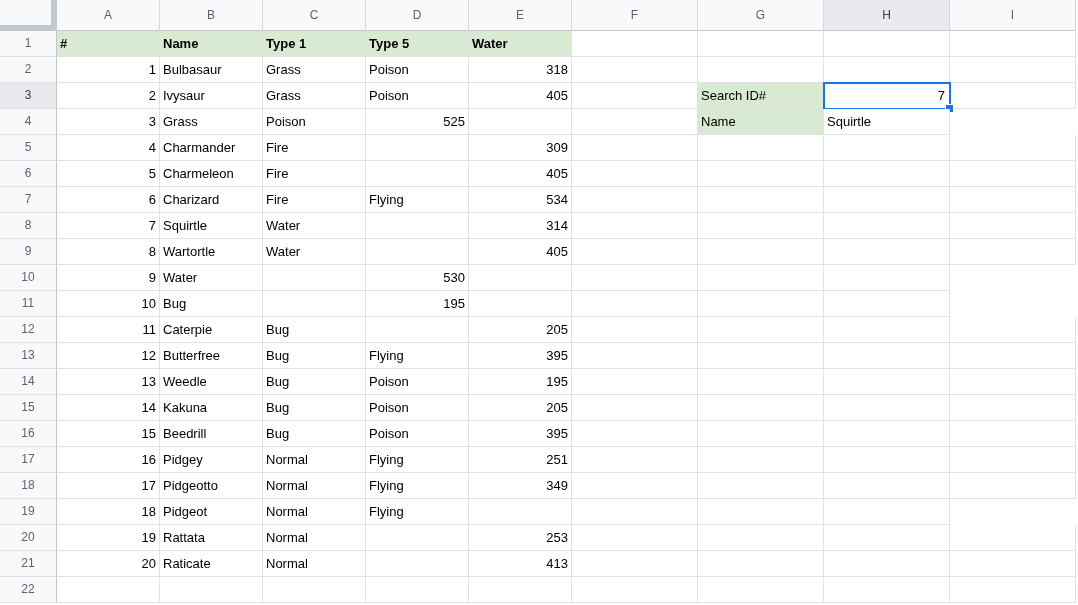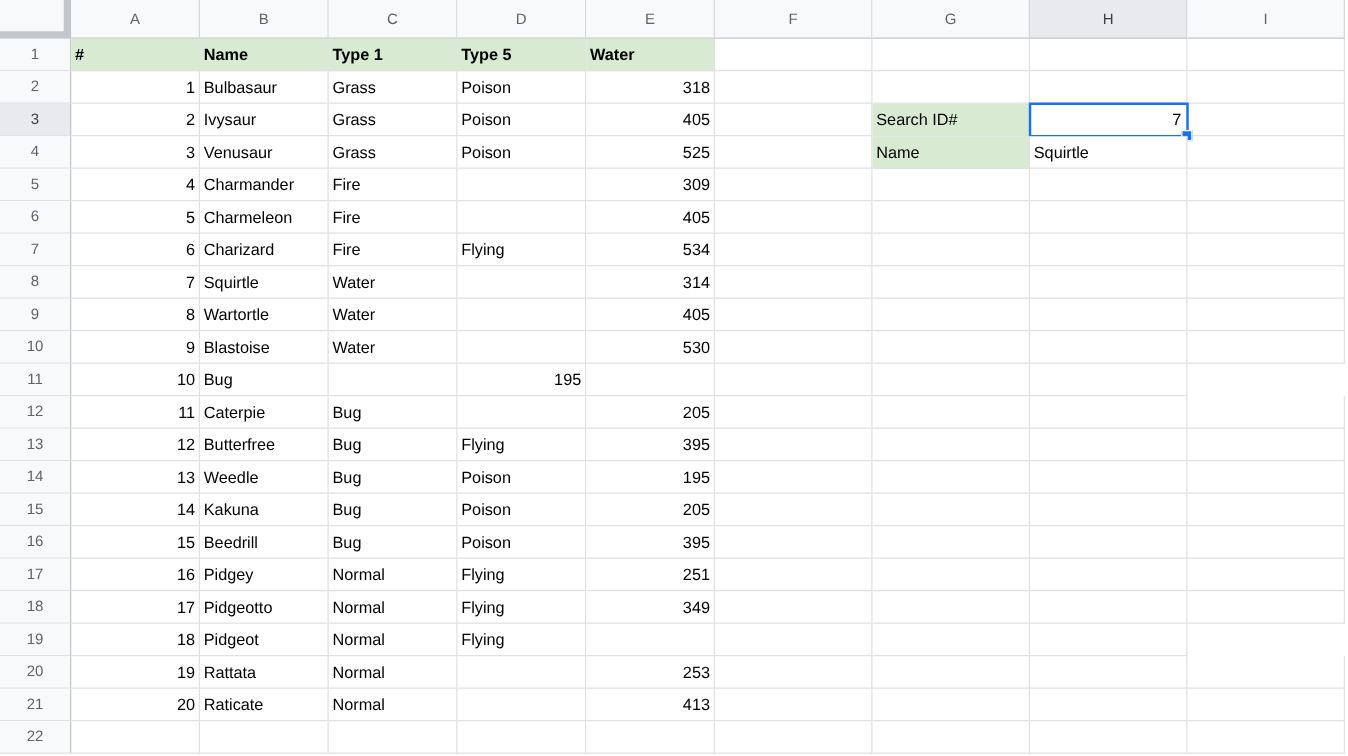--- a/index.html
+++ b/index.html
@@ -193,21 +193,20 @@
         <div class="cell">Grass</div>
         <div class="cell">Poison</div>
         <div class="cell num">405</div>
         <div class="cell"></div>
         <div class="cell"></div>
         <div class="cell"></div>
         <div class="cell"></div>
       </div>
         <div class="row">
         <div class="cell num">3</div>
-        <div class="cell">Venusaur</div>
         <div class="cell">Grass</div>
         <div class="cell">Poison</div>
         <div class="cell num">525</div>
         <div class="cell"></div>
         <div class="cell"></div>
         <div class="cell"></div>
         <div class="cell"></div>
       </div>
         <div class="row">
         <div class="cell num">4</div>
@@ -259,21 +258,20 @@
         <div class="cell">Water</div>
         <div class="cell"></div>
         <div class="cell num">405</div>
         <div class="cell"></div>
         <div class="cell"></div>
         <div class="cell"></div>
         <div class="cell"></div>
       </div>
         <div class="row">
         <div class="cell num">9</div>
-        <div class="cell">Blastoise</div>
         <div class="cell">Water</div>
         <div class="cell"></div>
         <div class="cell num">530</div>
         <div class="cell"></div>
         <div class="cell"></div>
         <div class="cell"></div>
         <div class="cell"></div>
       </div>
         <div class="row">
         <div class="cell num">10</div>

